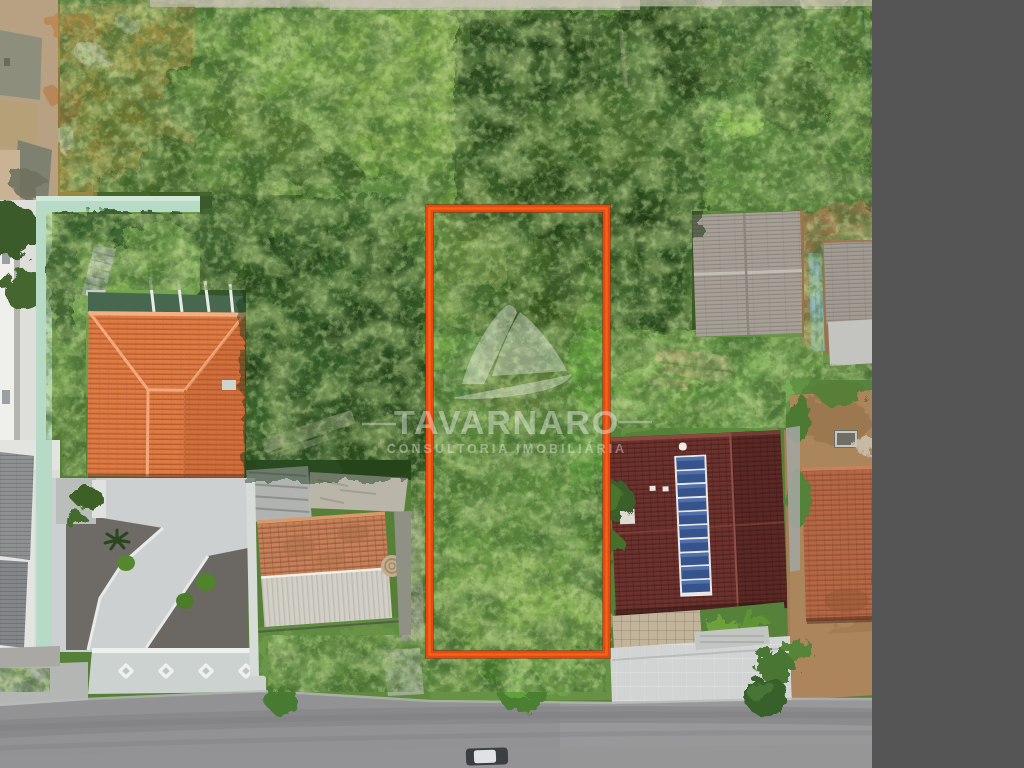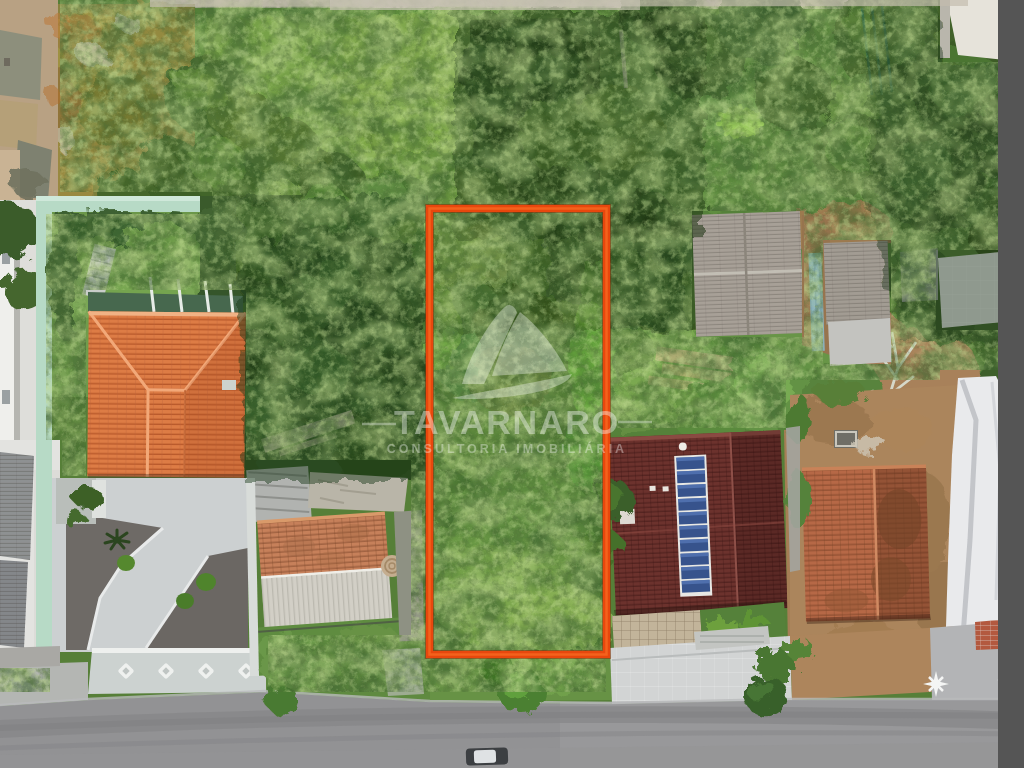--- a/index.html
+++ b/index.html
@@ -1,15 +1,15 @@
 <!DOCTYPE html>
 <html><head><meta charset="utf-8">
 <style>
 html,body{margin:0;padding:0;background:#555;}
-#wrap{position:relative;width:998px;height:768px;overflow:hidden;font-family:"Liberation Sans", sans-serif;}
+#wrap{position:relative;width:872px;height:768px;overflow:hidden;font-family:"Liberation Sans", sans-serif;}
 </style></head><body>
 <div id="wrap">
 <svg width="1024" height="768" viewBox="0 0 1024 768">
 <defs>
 <filter id="blobf" x="-30%" y="-30%" width="160%" height="160%">
  <feTurbulence type="fractalNoise" baseFrequency="0.055" numOctaves="3" seed="11" result="t"></feTurbulence>
  <feDisplacementMap in="SourceGraphic" in2="t" scale="22"></feDisplacementMap>
 </filter>
 <filter id="blobf2" x="-30%" y="-30%" width="160%" height="160%">
  <feTurbulence type="fractalNoise" baseFrequency="0.09" numOctaves="3" seed="5" result="t"></feTurbulence>

